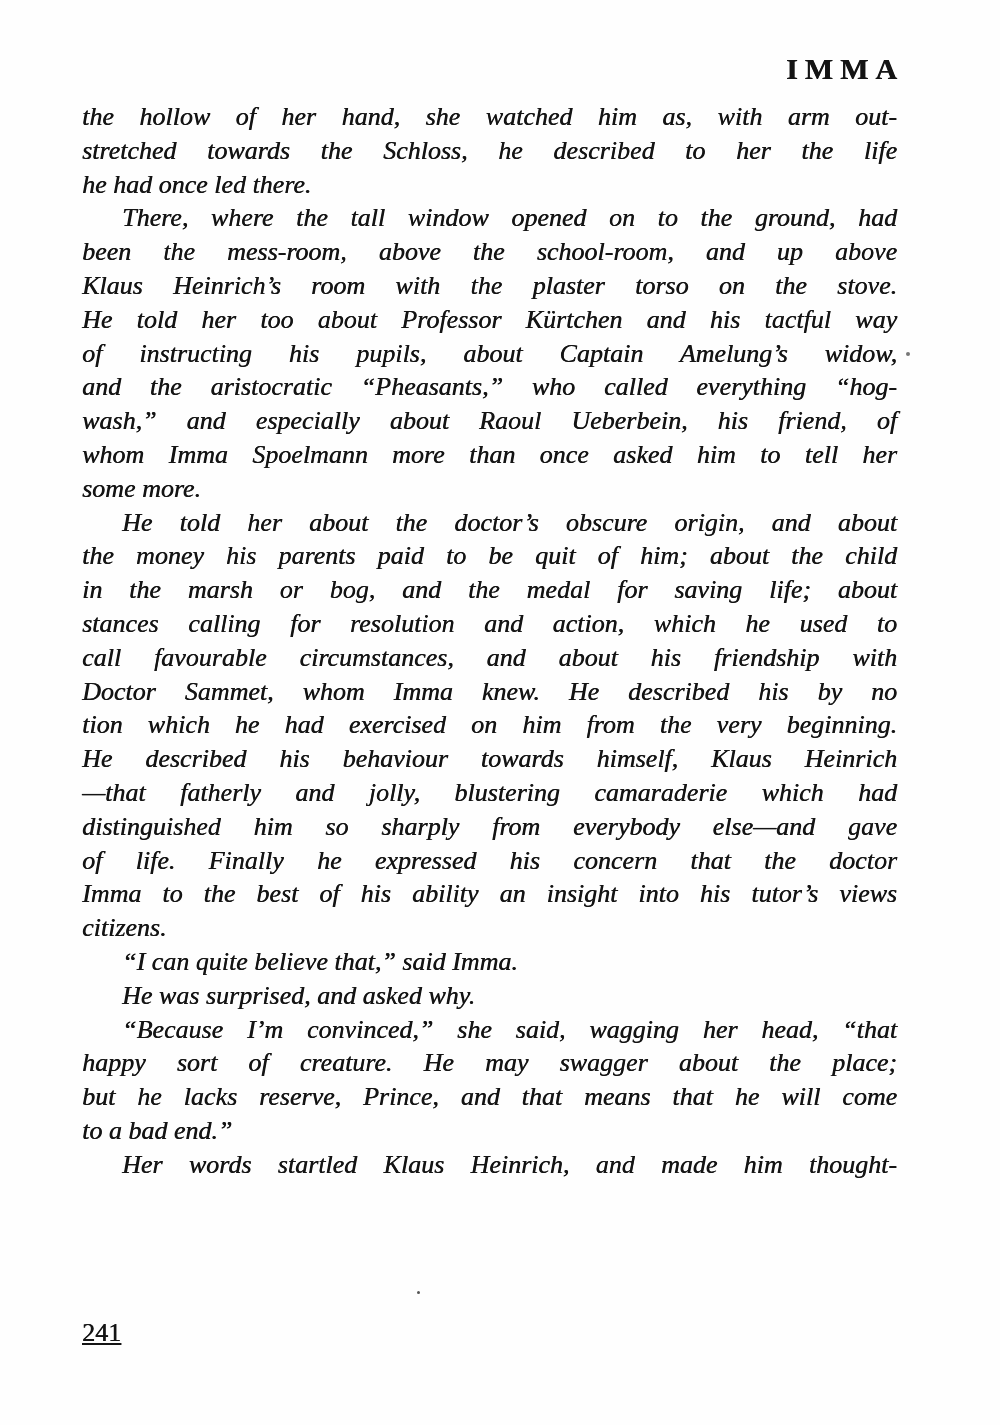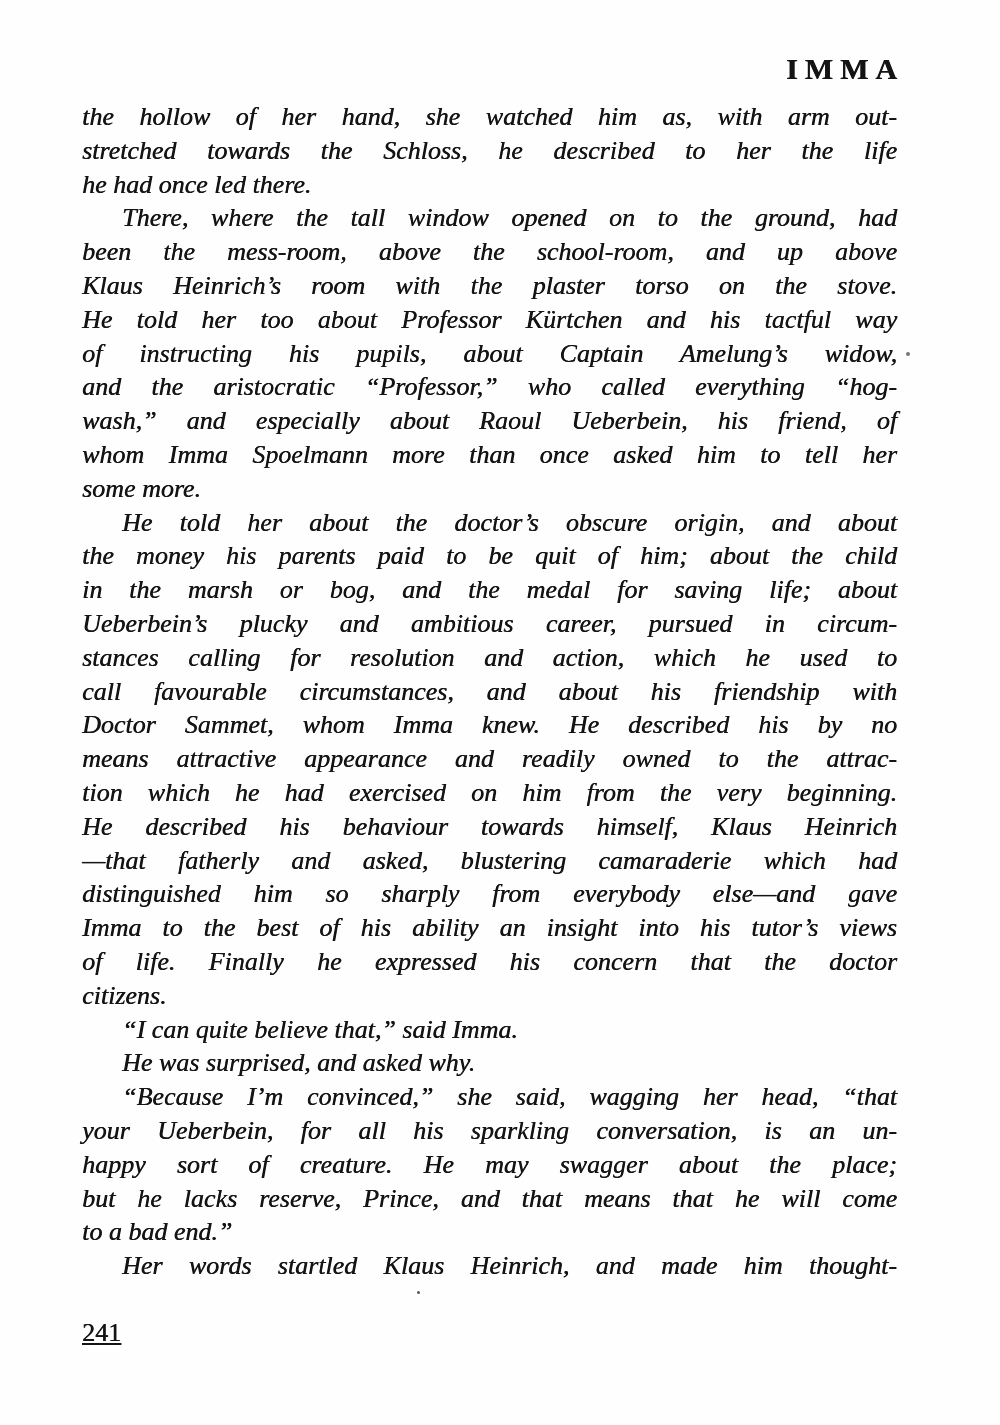--- a/index.html
+++ b/index.html
@@ -80,51 +80,48 @@
         <div class="line">the hollow of her hand, she watched him as, with arm out-</div>
         <div class="line">stretched towards the Schloss, he described to her the life</div>
         <div class="line last">he had once led there.</div>
       </div>
       <div class="para indent">
         <div class="line">There, where the tall window opened on to the ground, had</div>
         <div class="line">been the mess-room, above the school-room, and up above</div>
         <div class="line">Klaus Heinrich’s room with the plaster torso on the stove.</div>
         <div class="line">He told her too about Professor Kürtchen and his tactful way</div>
         <div class="line">of instructing his pupils, about Captain Amelung’s widow,</div>
-        <div class="line">and the aristocratic “Professor,” who called everything “hog-</div>
+        <div class="line">and the aristocratic “Pheasants,” who called everything “hog-</div>
         <div class="line">wash,” and especially about Raoul Ueberbein, his friend, of</div>
         <div class="line">whom Imma Spoelmann more than once asked him to tell her</div>
         <div class="line last">some more.</div>
       </div>
       <div class="para indent">
         <div class="line">He told her about the doctor’s obscure origin, and about</div>
         <div class="line">the money his parents paid to be quit of him; about the child</div>
         <div class="line">in the marsh or bog, and the medal for saving life; about</div>
-        <div class="line">Ueberbein’s plucky and ambitious career, pursued in circum-</div>
         <div class="line">stances calling for resolution and action, which he used to</div>
         <div class="line">call favourable circumstances, and about his friendship with</div>
         <div class="line">Doctor Sammet, whom Imma knew.  He described his by no</div>
-        <div class="line">means attractive appearance and readily owned to the attrac-</div>
         <div class="line">tion which he had exercised on him from the very beginning.</div>
         <div class="line">He described his behaviour towards himself, Klaus Heinrich</div>
-        <div class="line">—that fatherly and asked, blustering camaraderie which had</div>
+        <div class="line">—that fatherly and jolly, blustering camaraderie which had</div>
         <div class="line">distinguished him so sharply from everybody else—and gave</div>
+        <div class="line">of life.  Finally he expressed his concern that the doctor</div>
         <div class="line">Imma to the best of his ability an insight into his tutor’s views</div>
-        <div class="line">of life.  Finally he expressed his concern that the doctor</div>
         <div class="line last">citizens.</div>
       </div>
       <div class="para indent">
         <div class="line last">“I can quite believe that,” said Imma.</div>
       </div>
       <div class="para indent">
         <div class="line last">He was surprised, and asked why.</div>
       </div>
       <div class="para indent">
         <div class="line">“Because I’m convinced,” she said, wagging her head, “that</div>
-        <div class="line">your Ueberbein, for all his sparkling conversation, is an un-</div>
         <div class="line">happy sort of creature.  He may swagger about the place;</div>
         <div class="line">but he lacks reserve, Prince, and that means that he will come</div>
         <div class="line last">to a bad end.”</div>
       </div>
       <div class="para indent">
         <div class="line">Her words startled Klaus Heinrich, and made him thought-</div>
       </div>
     </div>
 
   <div class="page-number">241</div>

